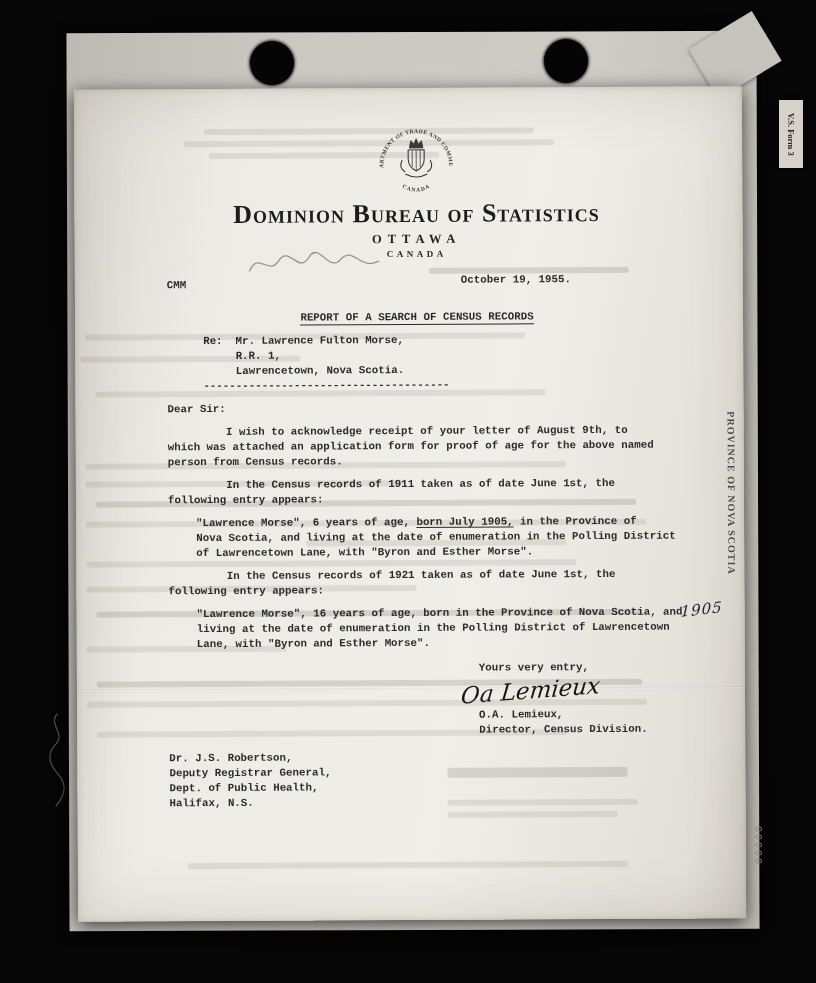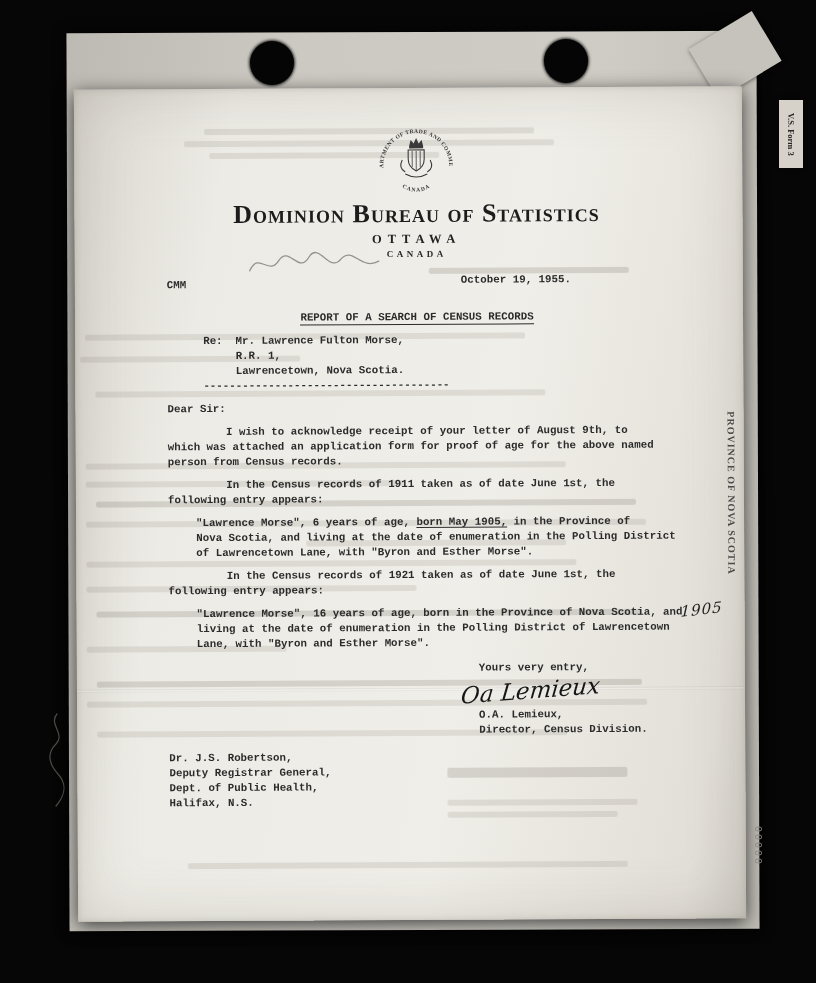--- a/index.html
+++ b/index.html
@@ -167,21 +167,21 @@
 
       <div class="mono salutation">Dear Sir:</div>
 
       <div class="mono pre p1">         I wish to acknowledge receipt of your letter of August 9th, to
 which was attached an application form for proof of age for the above named
 person from Census records.</div>
 
       <div class="mono pre p2">         In the Census records of 1911 taken as of date June 1st, the
 following entry appears:</div>
 
-      <div class="mono pre q1"><span>"Lawrence Morse", 6 years of age, </span><span class="ul">born May 1905,</span><span> in the Province of
+      <div class="mono pre q1"><span>"Lawrence Morse", 6 years of age, </span><span class="ul">born July 1905,</span><span> in the Province of
 Nova Scotia, and living at the date of enumeration in the Polling District
 of Lawrencetown Lane, with "Byron and Esther Morse".</span></div>
 
       <div class="mono pre p3">         In the Census records of 1921 taken as of date June 1st, the
 following entry appears:</div>
 
       <div class="mono pre q2">"Lawrence Morse", 16 years of age, born in the Province of Nova Scotia, and
 living at the date of enumeration in the Polling District of Lawrencetown
 Lane, with "Byron and Esther Morse".</div>
 

